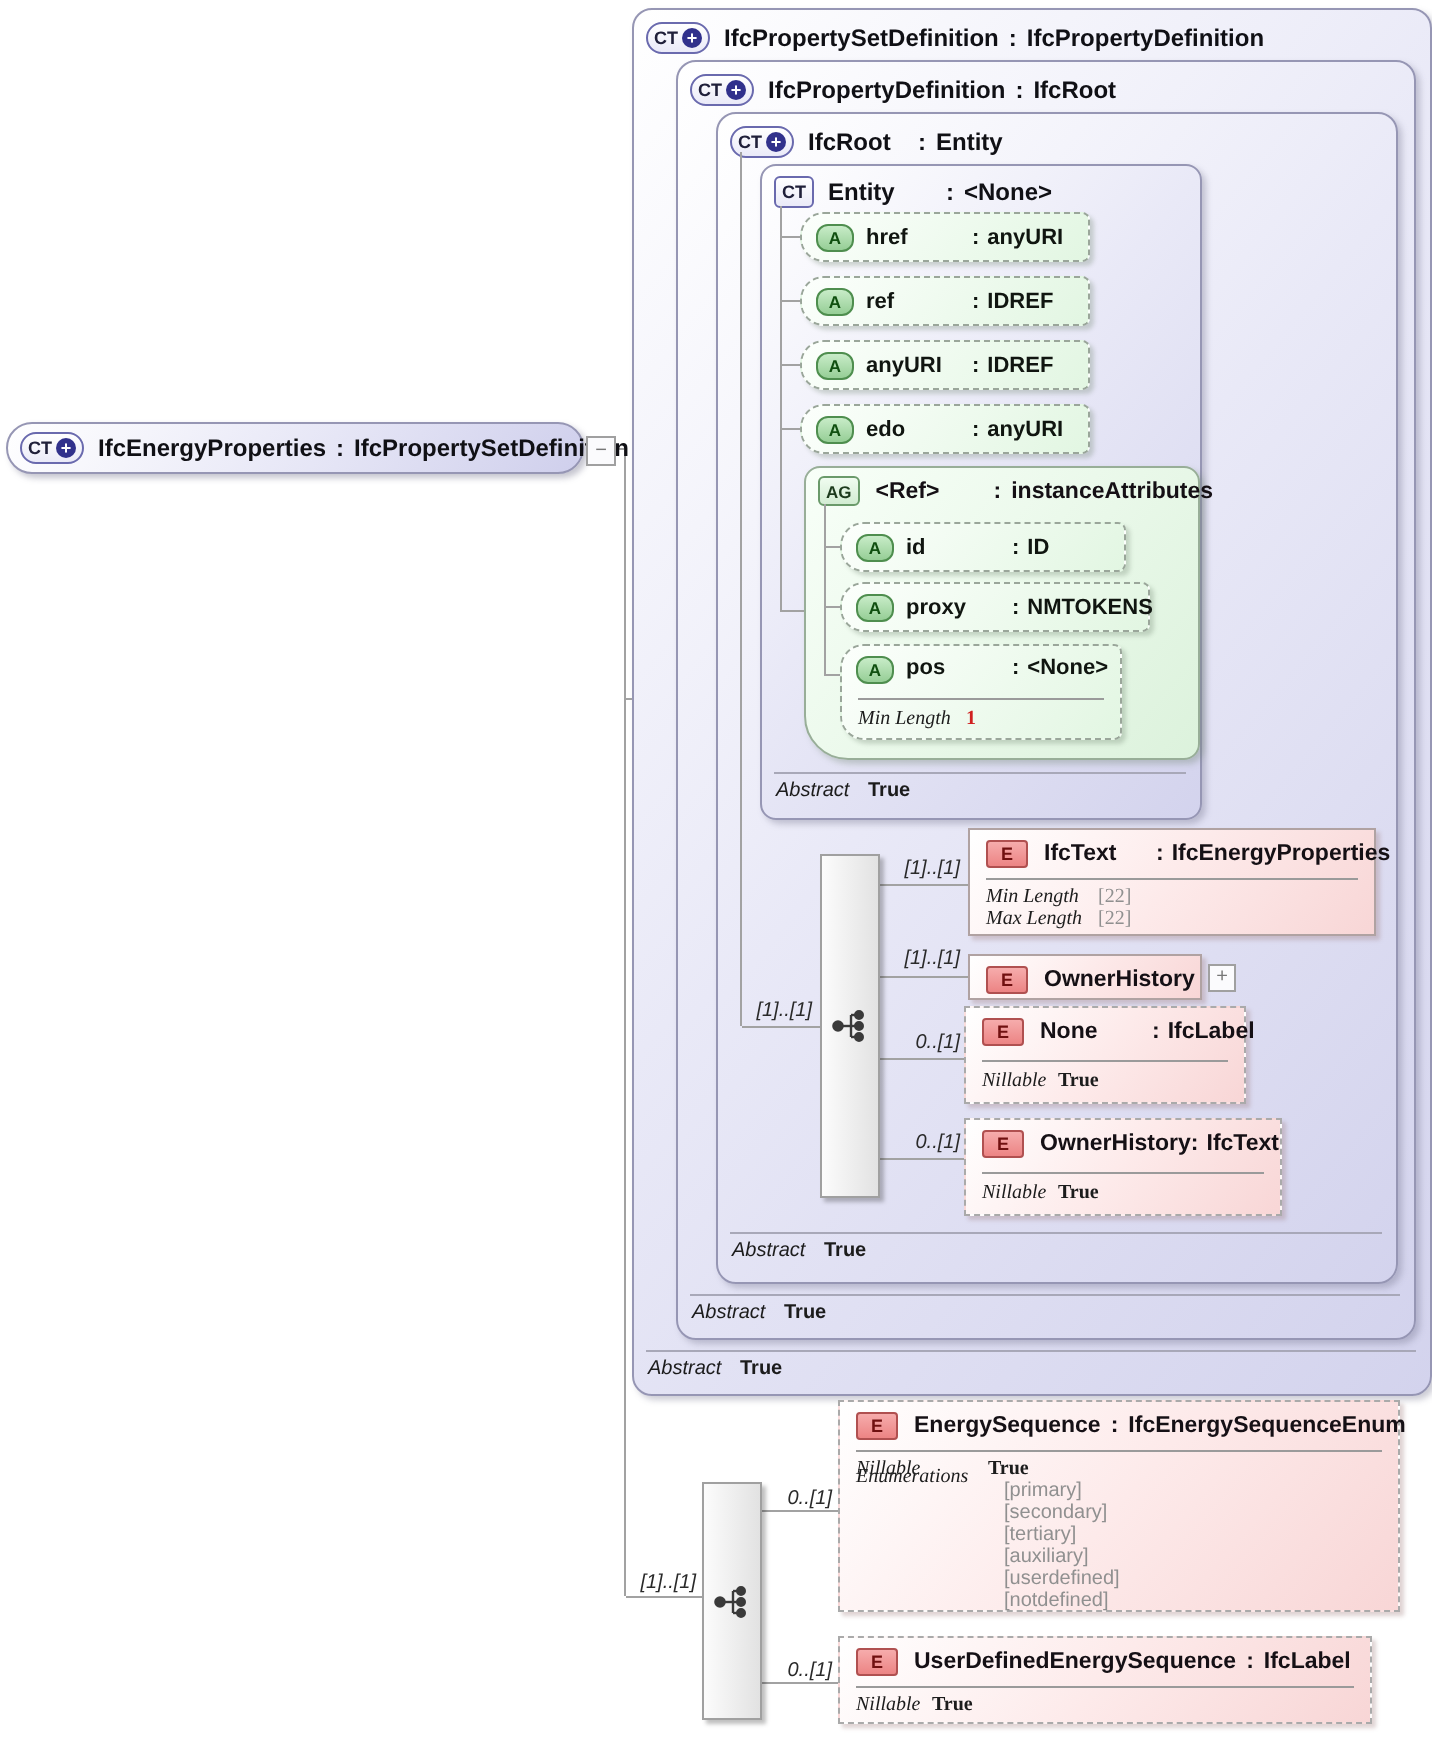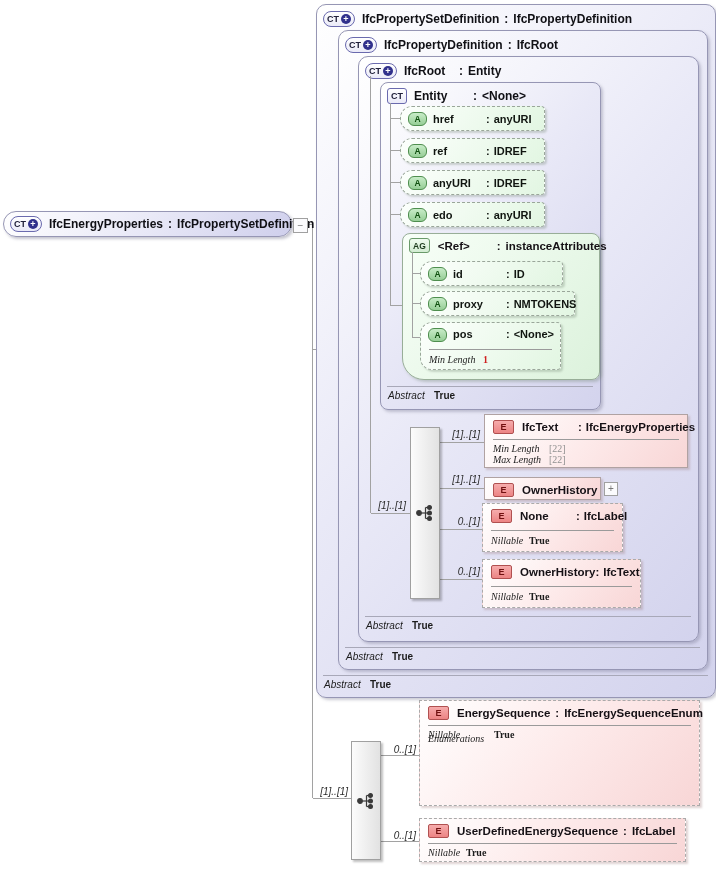--- a/index.html
+++ b/index.html
@@ -318,20 +318,28 @@
       <span class="el-title"><span>EnergySequence</span><span style="margin-left:5px;">:</span><span style="margin-left:5px;">IfcEnergySequenceEnum</span></span>
     </div>
     <div class="el-sep" style="top:24px;"></div>
     <div class="facet-row" style="top:28px;">
         <span class="facet-label lw66">Nillable</span>
         <span class="facet-bold">True</span>
       </div>
     <div class="facet-row" style="top:32px;">
         <span class="facet-label lw66">Enumerations</span>
       </div>
+    <div class="enum-col" style="left:82px;top:39px;">
+      <span>[primary]</span>
+      <span>[secondary]</span>
+      <span>[tertiary]</span>
+      <span>[auxiliary]</span>
+      <span>[userdefined]</span>
+      <span>[notdefined]</span>
+    </div>
   </div>
 
   <div class="card-label" style="left:388px;top:830px;width:28px;">0..[1]</div>
   <div class="el-box el-dashed" style="left:419px;top:818px;width:267px;height:44px;">
     <div class="el-header">
       <span class="badge-e">E</span>
       <span class="el-title"><span>UserDefinedEnergySequence</span><span style="margin-left:5px;">:</span><span style="margin-left:5px;">IfcLabel</span></span>
     </div>
     <div class="el-sep" style="top:24px;"></div>
     <div class="facet-row" style="top:28px;">

